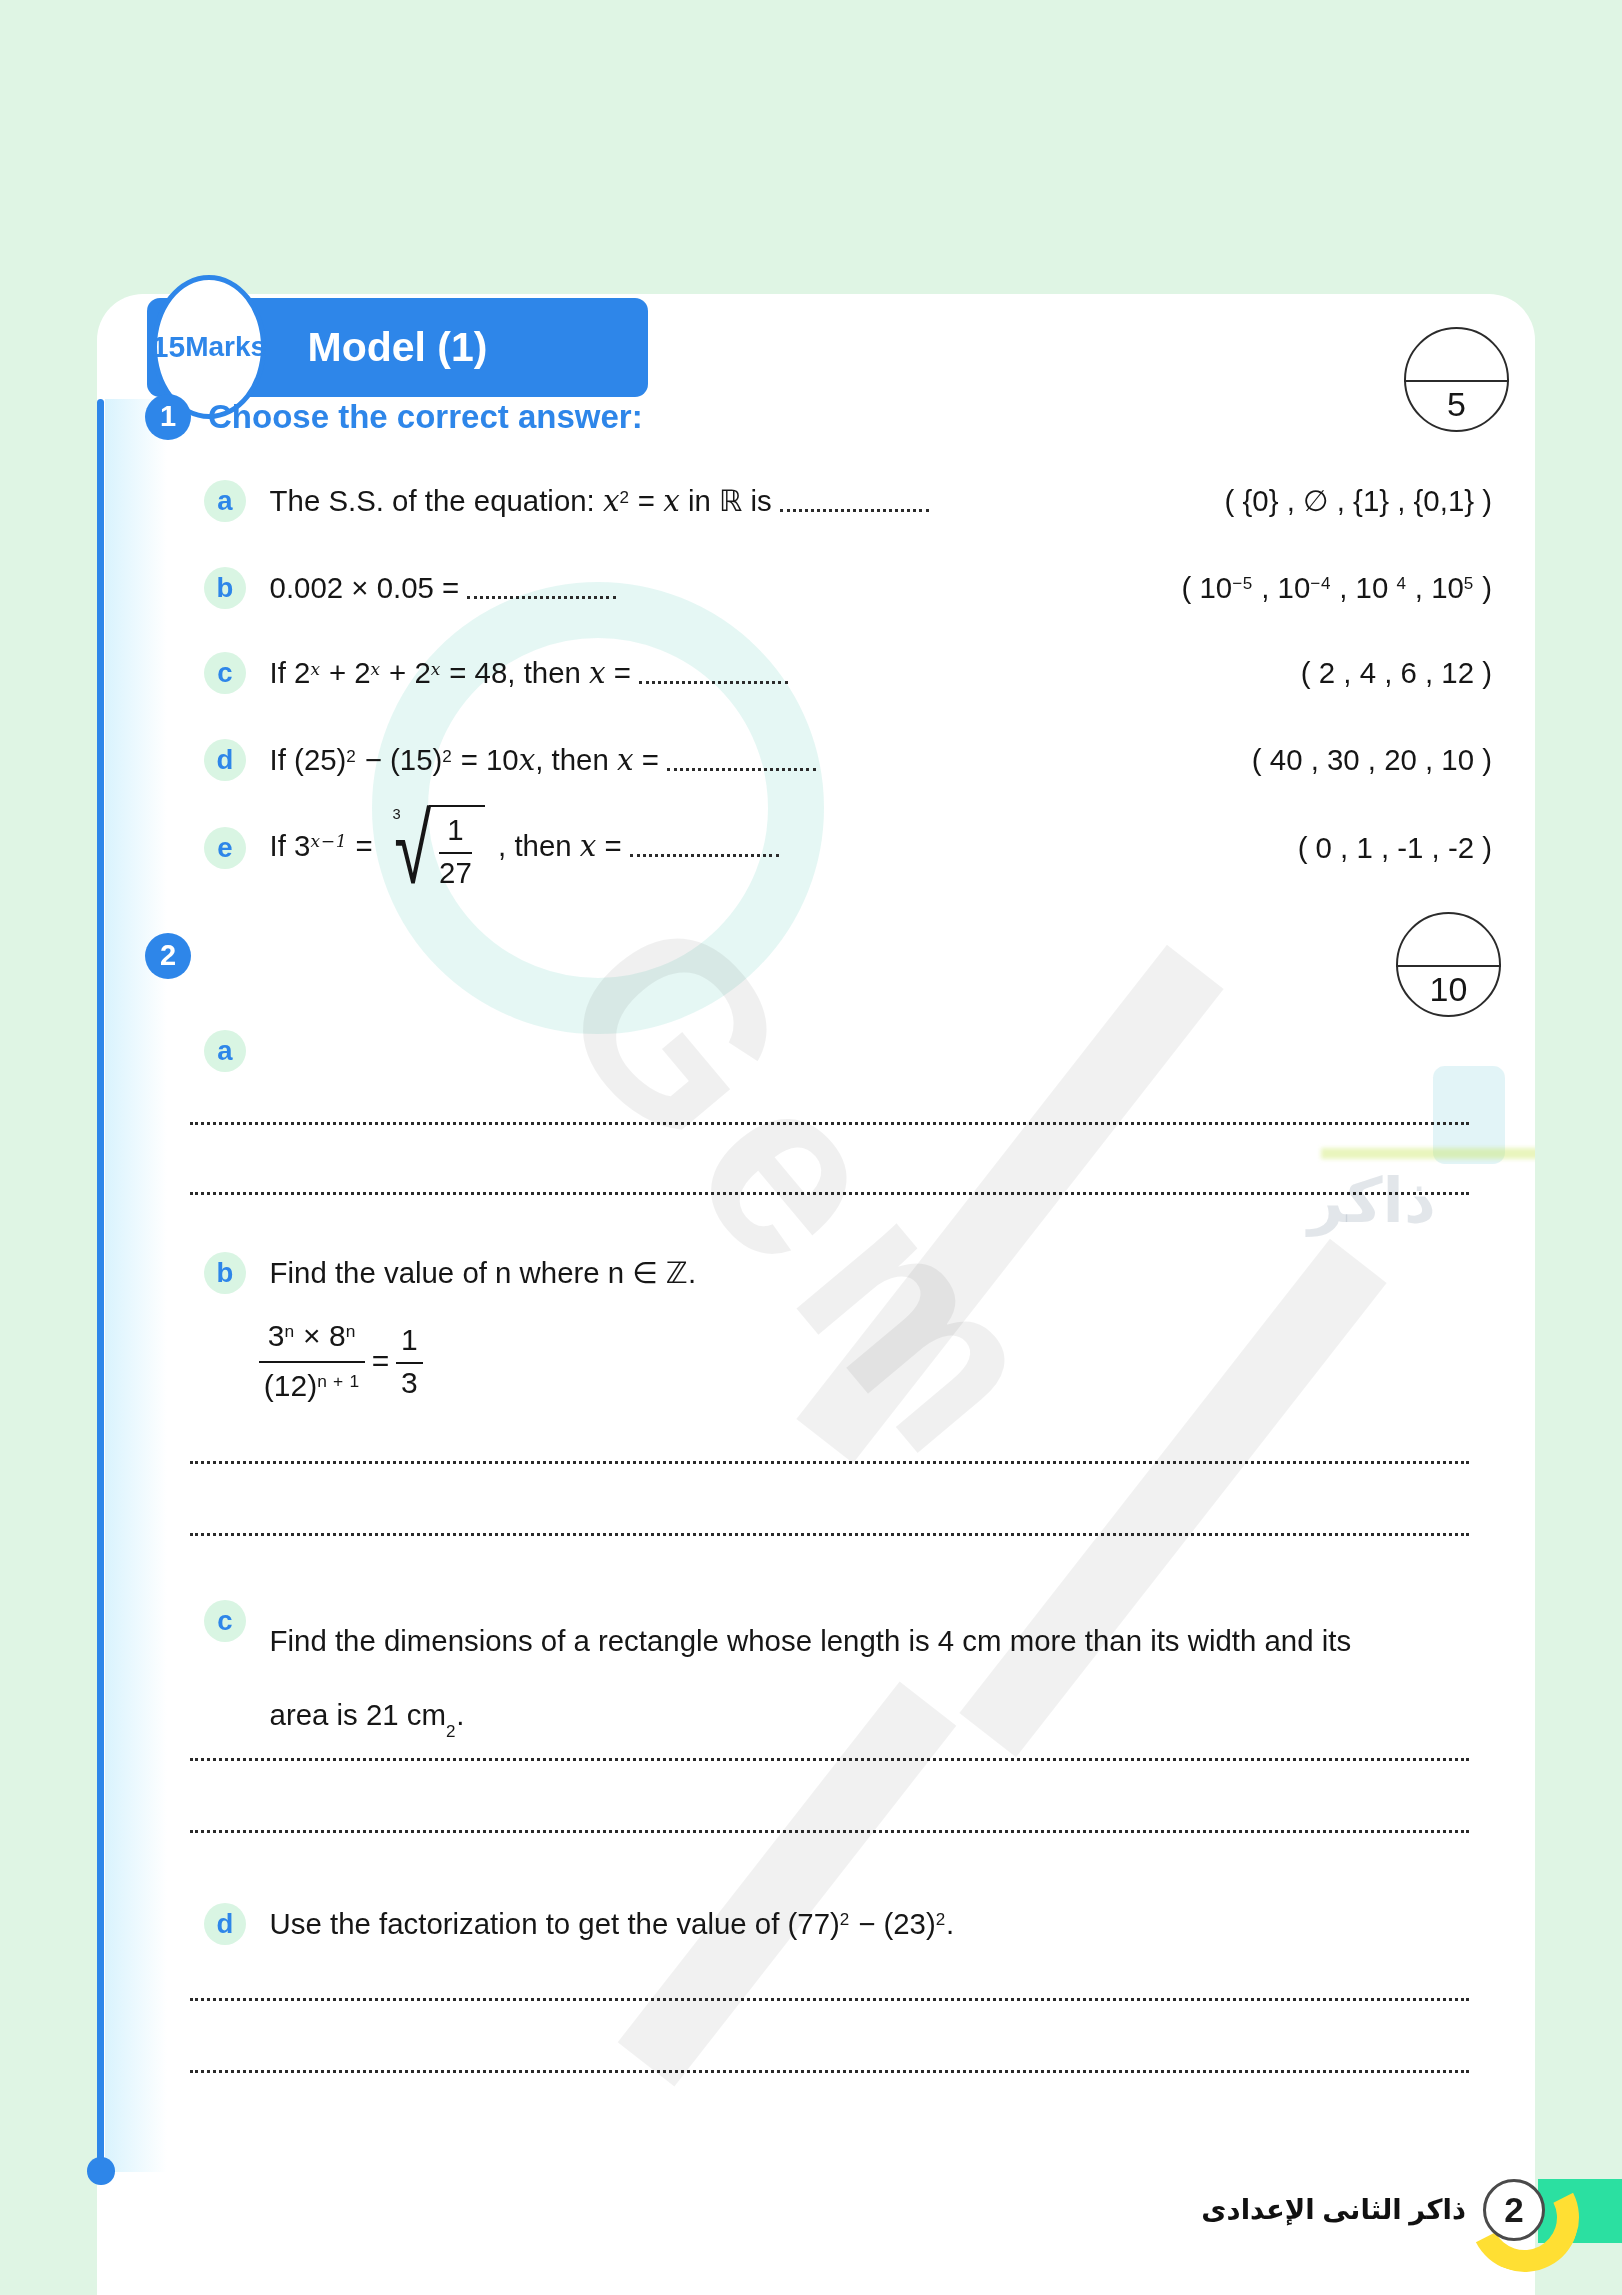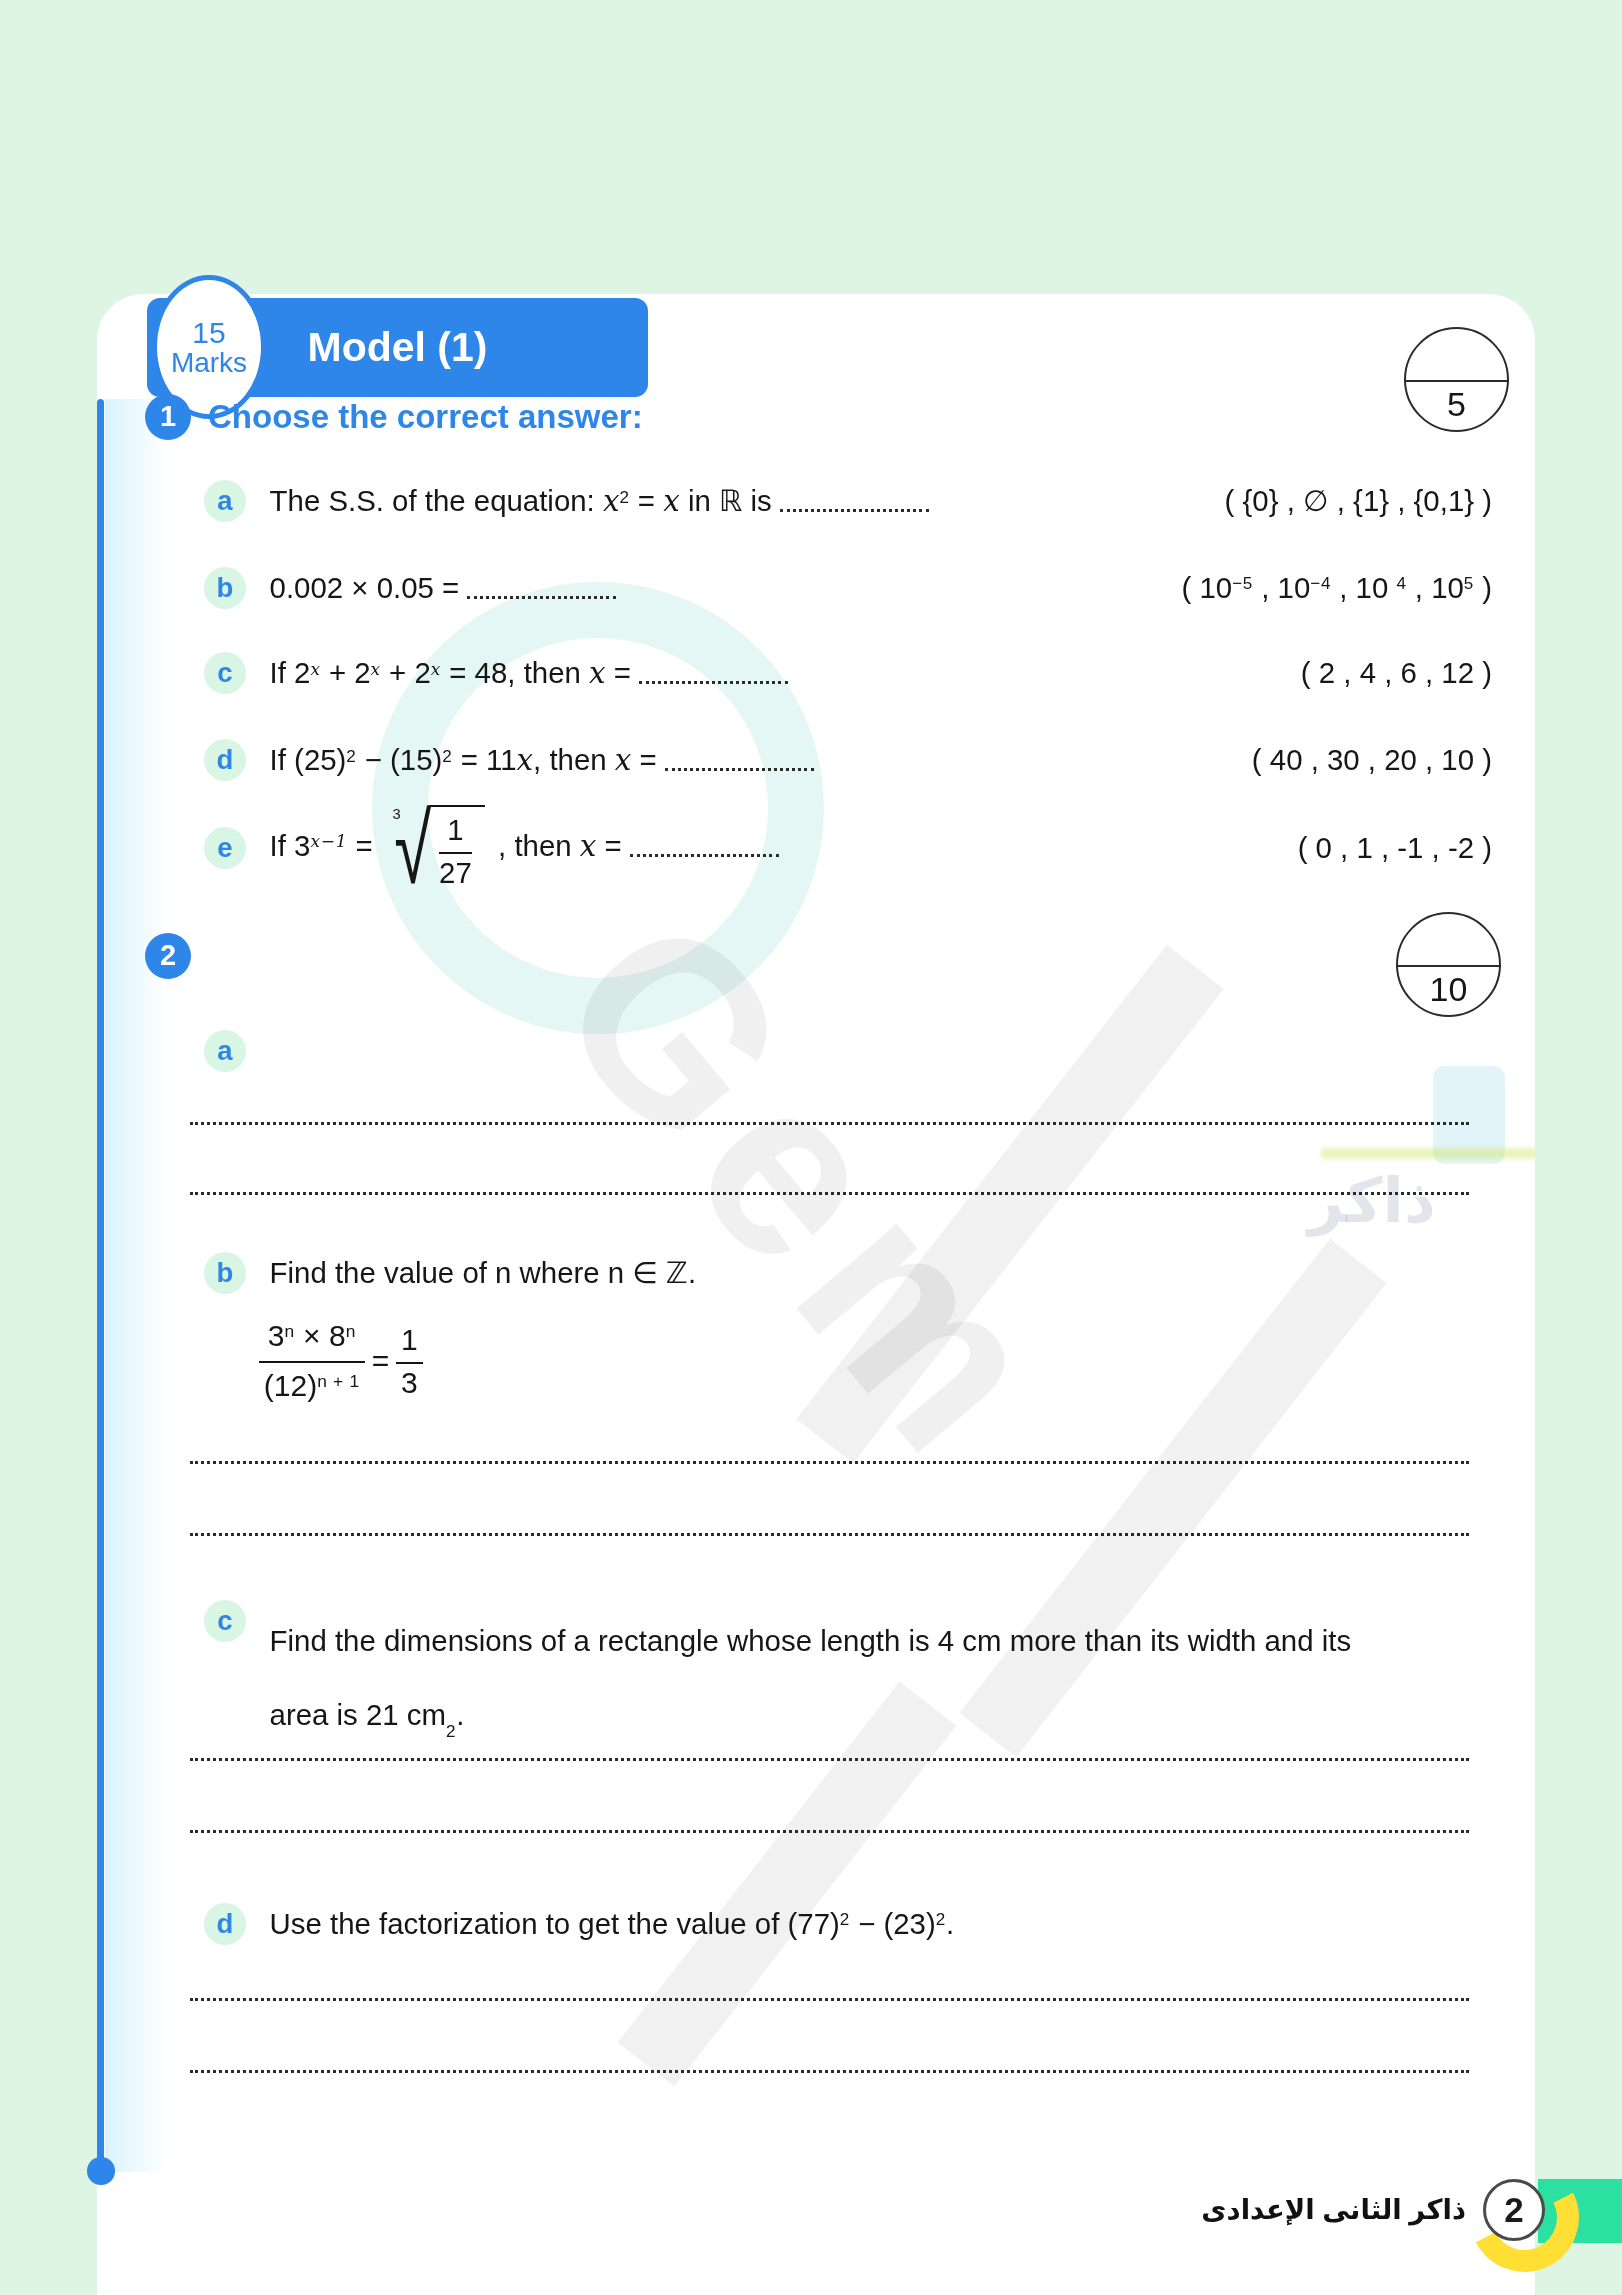--- a/index.html
+++ b/index.html
@@ -26,22 +26,22 @@
   .accent-soft{position:absolute;left:105px;top:399px;width:62px;height:1773px;
                background:linear-gradient(to right,rgba(130,215,250,0.30),rgba(130,215,250,0));}
   .accent-line{position:absolute;left:97px;top:399px;width:6.5px;height:1772px;background:#2e86e9;border-radius:3.9px;}
   .accent-dot{position:absolute;left:87px;top:2157px;width:27.5px;height:27.5px;border-radius:50%;background:#2e86e9;}
   
   .hbar{position:absolute;left:147px;top:298px;width:501px;height:99px;background:#2e86e9;
         border-radius:13px;display:flex;align-items:center;justify-content:center;
         color:#ffffff;font-size:41px;font-weight:bold;}
   .hbadge{position:absolute;left:152px;top:275px;width:114px;height:144px;border-radius:50%;
           background:#ffffff;border:5.2px solid #2e86e9;box-sizing:border-box;
-          display:flex;flex-direction:column;align-items:center;justify-content:center;
-          color:#2e86e9;font-weight:normal;}
+          display:flex;align-items:center;justify-content:center;
+          color:#2e86e9;font-weight:bold;}
   .hb15{font-size:30px;line-height:1.05;}
   .hbm{font-size:28px;line-height:1.05;}
   
   .qhead{position:absolute;left:145px;height:47px;display:flex;align-items:center;}
   .qnum{width:46px;height:46px;border-radius:50%;background:#2e86e9;color:#ffffff;
         font-size:29px;font-weight:bold;display:flex;align-items:center;justify-content:center;margin-right:17px;}
   .qtitle{color:#2e86e9;font-size:33px;font-weight:bold;}
   
   .score{position:absolute;width:101px;height:101px;border:2px solid #2b2b2b;border-radius:50%;background:#fff;}
   .score-line{position:absolute;left:-2px;right:-2px;top:50%;border-top:2px solid #2b2b2b;}
@@ -134,21 +134,21 @@
     <span class="eq"><span class="mt">0.002 × 0.05 =</span><span class="mdots"></span></span>
     <span class="opts"><span class="mt">( 10</span><span class="msup">−5</span><span class="mt"> , 10</span><span class="msup">−4</span><span class="mt"> , 10 </span><span class="msup">4</span><span class="mt"> , 10</span><span class="msup">5</span><span class="mt"> )</span></span>
   </div>
   <div class="row" style="top:643px">
     <span class="badge">c</span>
     <span class="eq"><span class="mt">If 2</span><span class="msup mi">x</span><span class="mt"> + 2</span><span class="msup mi">x</span><span class="mt"> + 2</span><span class="msup mi">x</span><span class="mt"> = 48, then </span><span class="mi">x</span><span class="mt"> =</span><span class="mdots"></span></span>
     <span class="opts"><span class="mt">( 2 , 4 , 6 , 12 )</span></span>
   </div>
   <div class="row" style="top:730px">
     <span class="badge">d</span>
-    <span class="eq"><span class="mt">If (25)</span><span class="msup">2</span><span class="mt"> − (15)</span><span class="msup">2</span><span class="mt"> = 11</span><span class="mi">x</span><span class="mt">, then </span><span class="mi">x</span><span class="mt"> =</span><span class="mdots"></span></span>
+    <span class="eq"><span class="mt">If (25)</span><span class="msup">2</span><span class="mt"> − (15)</span><span class="msup">2</span><span class="mt"> = 10</span><span class="mi">x</span><span class="mt">, then </span><span class="mi">x</span><span class="mt"> =</span><span class="mdots"></span></span>
     <span class="opts"><span class="mt">( 40 , 30 , 20 , 10 )</span></span>
   </div>
   <div class="row tall" style="top:782px">
     <span class="badge">e</span>
     <span class="eq"><span class="mt">If 3</span><span class="msup mi">x−1</span><span class="mt"> = </span><span class="mroot">
           <span class="mridx">3</span>
           <span class="mrsign">√</span>
           <span class="mrbody"><span class="mfrac small">
               <span class="mnum"><span class="mt">1</span></span>
               <span class="mden"><span class="mt">27</span></span>

